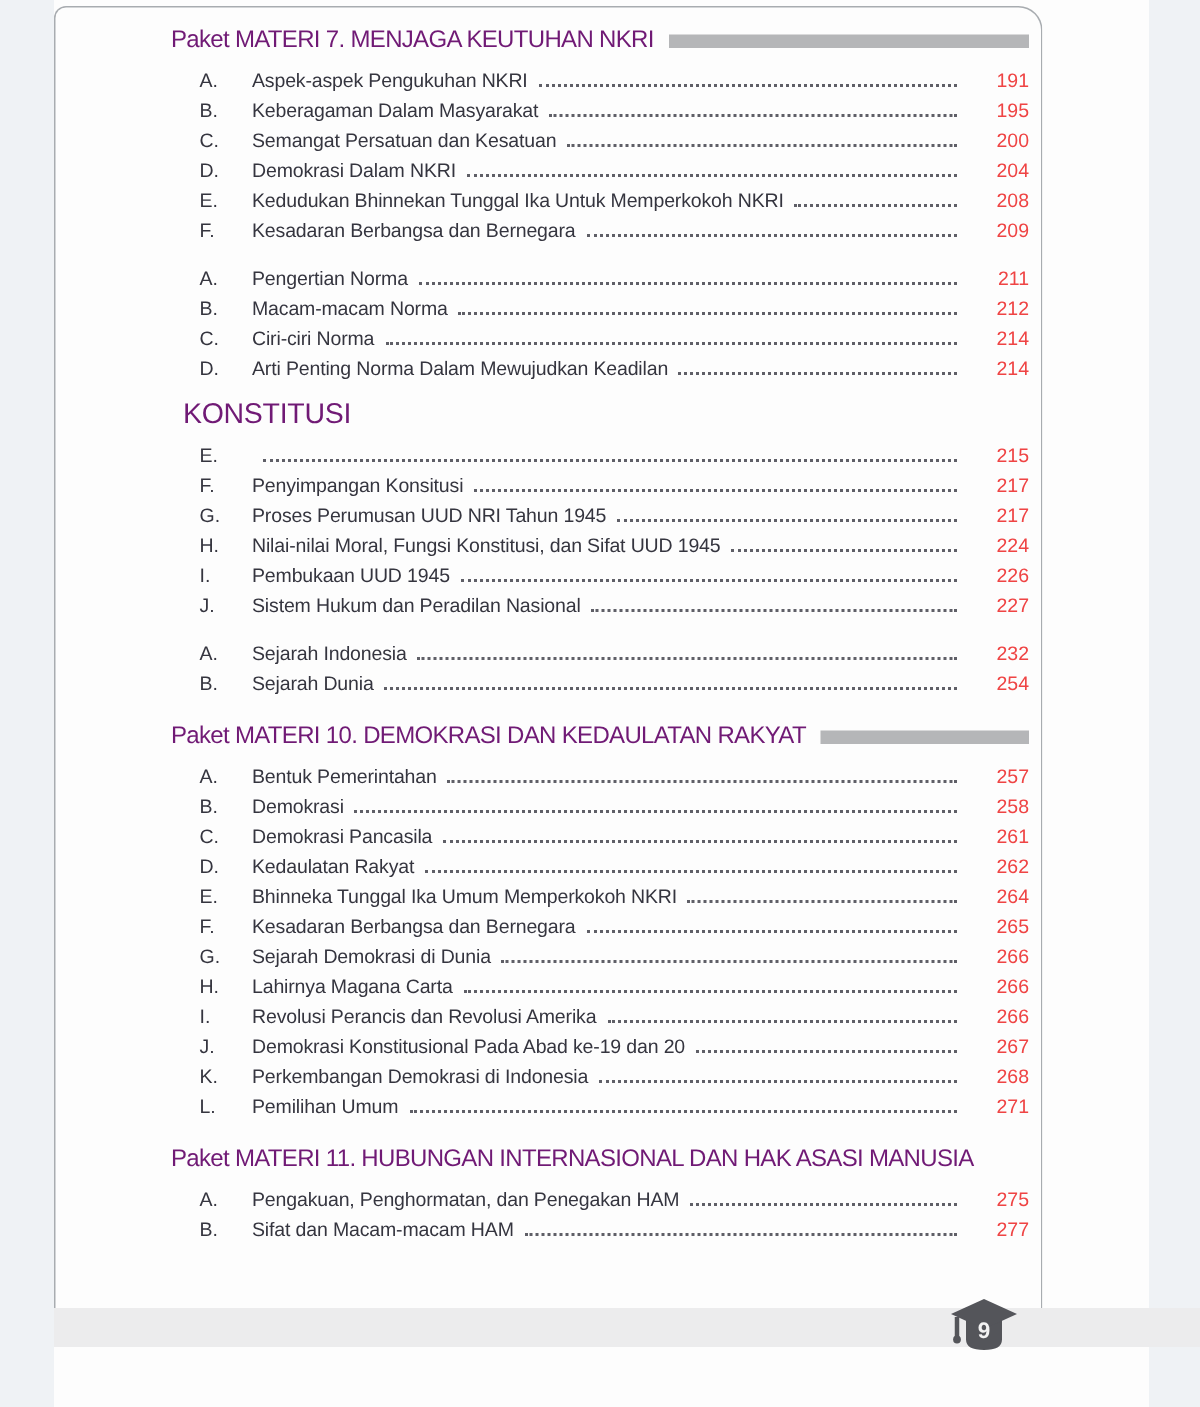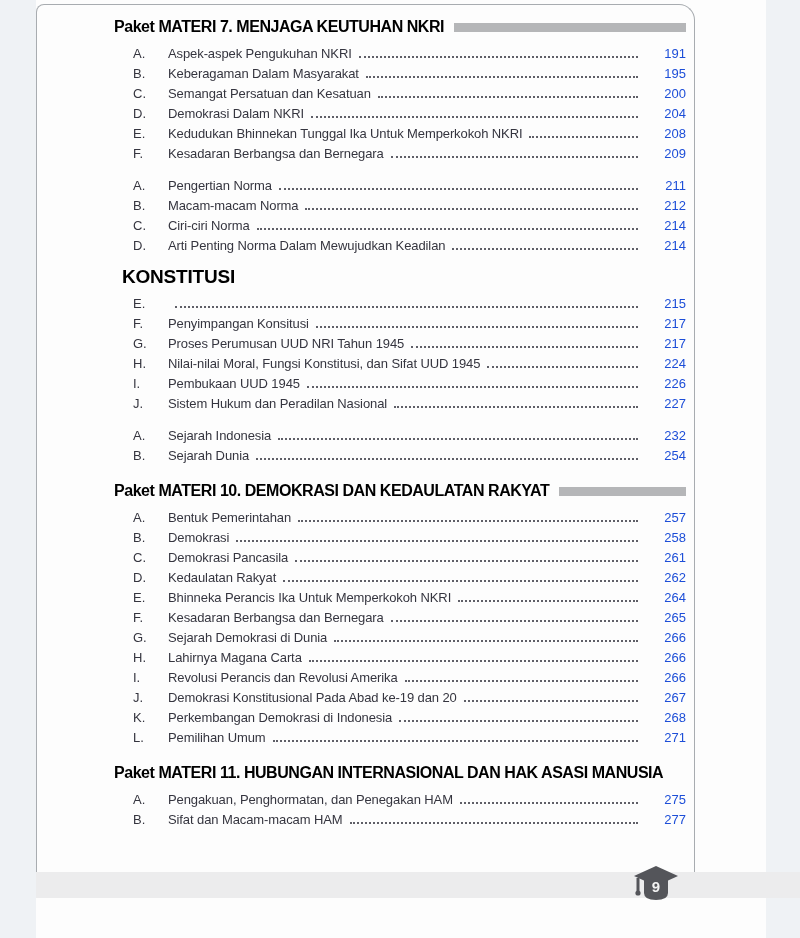--- a/index.html
+++ b/index.html
@@ -14,33 +14,33 @@
            border:1.6px solid #a8acb0; border-bottom:none;
            border-radius:8px 16px 0 0; background:#fdfdfd; }
 
   .toc { position:absolute; left:114px; top:14px; width:572px; }
 
   .sec { margin-top:12px; }
   .sec:first-child { margin-top:0; }
   .sec.sub { margin-top:8px; }
 
   .sec-head { display:flex; align-items:center; height:26px; }
-  .sec-title { font-weight:700; font-size:16px; letter-spacing:-0.45px;
-               color:#000000; white-space:nowrap;text-align:center; }
+  .sec-title { font-weight:400; font-size:16px; letter-spacing:-0.45px;
+               color:#701a75; white-space:nowrap;text-align:center; }
   .sub .sec-title { font-size:19px; padding-left:8px; letter-spacing:-0.2px; }
   .bar { flex:1; height:9px; background:#b5b6b8; margin-left:10px; margin-top:1px; min-width:0; }
 
   .sec-items { margin-top:4px; }
   .row { display:flex; height:20px; line-height:20px; font-size:13px;
          color:#35353f; padding-left:19px; }
   .lbl { width:35px; flex:0 0 35px; }
   .txt { white-space:nowrap; letter-spacing:-0.1px; }
   .dots { flex:1; min-width:12px; border-bottom:2px dotted #5f5f67;
           margin:0 6px 5px 7px; height:14px; }
-  .pg { width:42px; flex:0 0 42px; text-align:right; color:#1d4ed8; }
+  .pg { width:42px; flex:0 0 42px; text-align:right; color:#ef4444; }
 
   .footer-band { position:absolute; left:36px; top:872px; width:764px; height:26px;
                  background:#ececed; }
   .badge { position:absolute; left:630px; top:865px; width:52px; height:40px; }
   .badge svg { width:100%; height:100%; display:block; }
 </style>
 </head>
 <body>
 
 <div class="canvas">
@@ -228,21 +228,21 @@
 
   <div class="row">
     <span class="lbl">D.</span>
     <span class="txt">Kedaulatan Rakyat</span>
     <span class="dots"></span>
     <span class="pg">262</span>
   </div>
 
   <div class="row">
     <span class="lbl">E.</span>
-    <span class="txt">Bhinneka Perancis Ika Untuk Memperkokoh NKRI</span>
+    <span class="txt">Bhinneka Tunggal Ika Umum Memperkokoh NKRI</span>
     <span class="dots"></span>
     <span class="pg">264</span>
   </div>
 
   <div class="row">
     <span class="lbl">F.</span>
     <span class="txt">Kesadaran Berbangsa dan Bernegara</span>
     <span class="dots"></span>
     <span class="pg">265</span>
   </div>

